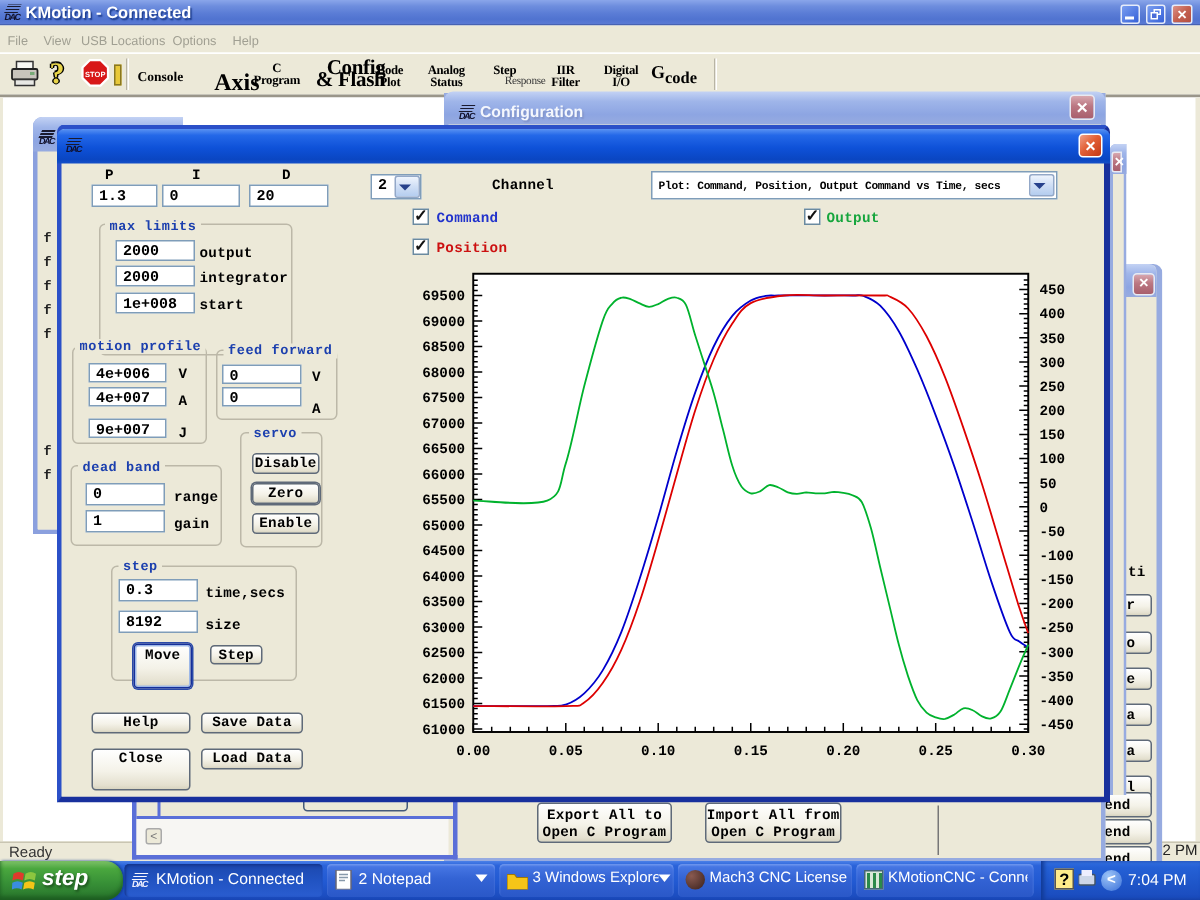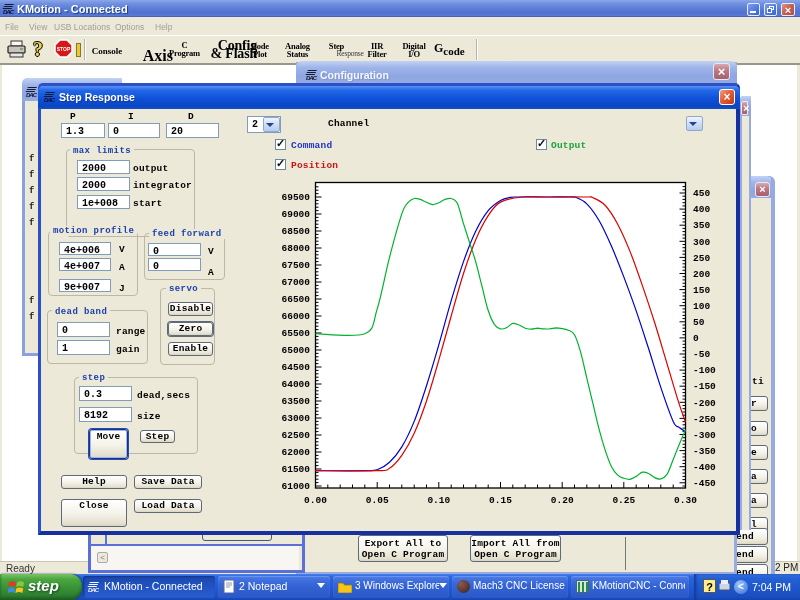--- a/index.html
+++ b/index.html
@@ -160,32 +160,32 @@
 </div>
 
 <div style="left:740px;top:96px;width:11px;height:434px;background:#ece9d8;border-left:2px solid #97abe0;border-right:2px solid #97abe0;border-top:1px solid #97abe0;border-top-left-radius:4px;">
   <div class="ititle" style="left:-2px;top:-1px;width:11px;height:20px;border-top-left-radius:4px;"></div>
   <div class="iclose" style="left:-1px;top:4px;width:7px;height:14px;border-radius:2px 0 0 2px;text-align:left;padding-left:1px;">×</div>
 </div>
 
 <div id="sr" style="left:38px;top:83px;width:702px;height:452px;background:#ece9d8;border:3px solid #2b50c8;border-bottom:4px solid #18309d;border-right:4px solid #18309d;border-top-left-radius:5px;border-top-right-radius:5px;">
   <div id="srtitle" style="left:-3px;top:0;width:702px;height:23px;border-top-left-radius:5px;border-top-right-radius:5px;background:linear-gradient(180deg,#5a92f2 0%,#2468e8 18%,#0e51d8 55%,#0a46c2 88%,#1550c8 100%);"></div>
   <div class="icon s-ic" style="left:3px;top:5px;width:12px;height:13px;"></div>
-  <div style="left:18px;top:5px;width:200px;height:16px;color:#fff;font-weight:bold;font-size:10.5px;text-shadow:1px 1px 1px #123a9a;">Step Response</div>
   <div style="left:678px;top:3px;width:16px;height:16px;border:1px solid #fff;border-radius:3px;background:linear-gradient(135deg,#f0a088 0%,#e25f35 45%,#c43814 100%);color:#fff;font-weight:bold;font-size:12px;text-align:center;line-height:14px;">×</div>
   <div id="srbody" style="left:0;top:0;width:696px;height:450px;">
     <div class="lbl" style="left:29px;top:25px;">P</div>
     <div class="lbl" style="left:87px;top:25px;">I</div>
     <div class="lbl" style="left:147px;top:25px;">D</div>
     <div class="ed" style="left:20px;top:37px;width:44px;height:15px;">1.3</div>
     <div class="ed" style="left:67px;top:37px;width:52px;height:15px;">0</div>
     <div class="ed" style="left:125px;top:37px;width:53px;height:15px;">20</div>
     <div class="ed" style="left:206px;top:30px;width:34px;height:17px;">2</div>
     <div class="cbtn" style="left:222px;top:31px;width:17px;height:15px;"></div>
     <div class="lbl" style="left:243px;top:32px;margin-left:44px;">Channel</div>
+    <div class="ed" style="left:393px;top:28px;width:271px;height:19px;font-size:7.5px;letter-spacing:-0.2px;padding-top:6px;white-space:nowrap;overflow:hidden;">Plot: Command, Position, Output Command vs Time, secs</div>
     <div class="cbtn" style="left:645px;top:30px;width:17px;height:15px;"></div>
     <div class="cb" style="left:234px;top:53px;"></div>
     <div class="lbl" style="left:250px;top:54px;color:#2233cc;">Command</div>
     <div class="cb" style="left:234px;top:73px;"></div>
     <div class="lbl" style="left:250px;top:74px;color:#cc1111;">Position</div>
     <div class="cb" style="left:495px;top:53px;"></div>
     <div class="lbl" style="left:510px;top:54px;color:#15a53c;">Output</div>
     <div class="grp" style="left:25px;top:63px;width:129px;height:88px;"></div>
     <div class="gt" style="left:29px;top:60px;">max limits</div>
     <div class="ed" style="left:36px;top:74px;width:53px;height:14px;">2000</div>
@@ -215,21 +215,21 @@
     <div class="btn" style="left:127px;top:256px;width:45px;height:14px;line-height:12px;">Enable</div>
     <div class="grp" style="left:6px;top:224px;width:101px;height:54px;"></div>
     <div class="gt" style="left:11px;top:221px;">dead band</div>
     <div class="ed" style="left:16px;top:236px;width:53px;height:15px;">0</div>
     <div class="lbl" style="left:75px;top:240px;">range</div>
     <div class="ed" style="left:16px;top:254px;width:53px;height:15px;">1</div>
     <div class="lbl" style="left:75px;top:258px;">gain</div>
     <div class="grp" style="left:33px;top:291px;width:124px;height:77px;"></div>
     <div class="gt" style="left:38px;top:287px;">step</div>
     <div class="ed" style="left:38px;top:300px;width:53px;height:15px;">0.3</div>
-    <div class="lbl" style="left:96px;top:304px;">dead,secs</div>
+    <div class="lbl" style="left:96px;top:304px;">time,secs</div>
     <div class="ed" style="left:38px;top:321px;width:53px;height:15px;">8192</div>
     <div class="lbl" style="left:96px;top:325px;">size</div>
     <div class="btn" style="left:48px;top:343px;width:39px;height:30px;line-height:13px;border:1px solid #16309a;box-shadow:inset 0 0 0 1px #9db8e8,0 0 0 1px #2a4aa8;">Move</div>
     <div class="btn" style="left:99px;top:344px;width:35px;height:13px;line-height:11px;">Step</div>
     <div class="btn" style="left:20px;top:389px;width:66px;height:14px;line-height:12px;">Help</div>
     <div class="btn" style="left:93px;top:389px;width:68px;height:14px;line-height:12px;">Save Data</div>
     <div class="btn" style="left:20px;top:413px;width:66px;height:28px;line-height:12px;">Close</div>
     <div class="btn" style="left:93px;top:413px;width:68px;height:14px;line-height:12px;">Load Data</div>
     <svg id="plot" style="position:absolute;left:229px;top:90px;" width="450" height="335" viewBox="0 0 450 335">
           <rect x="45.5" y="6.5" width="370.0" height="305.5" fill="#ffffff" stroke="#000" stroke-width="1.3"></rect>

